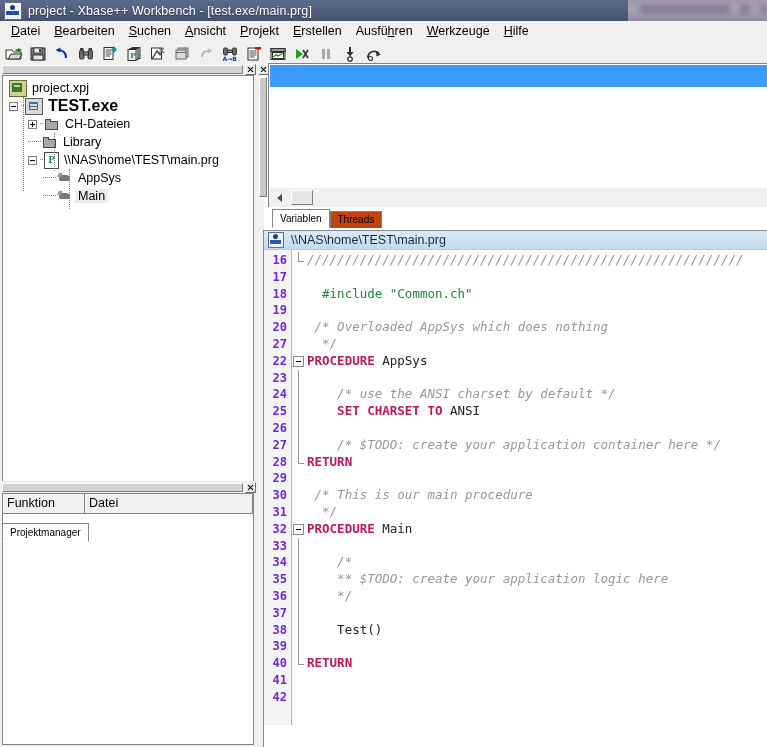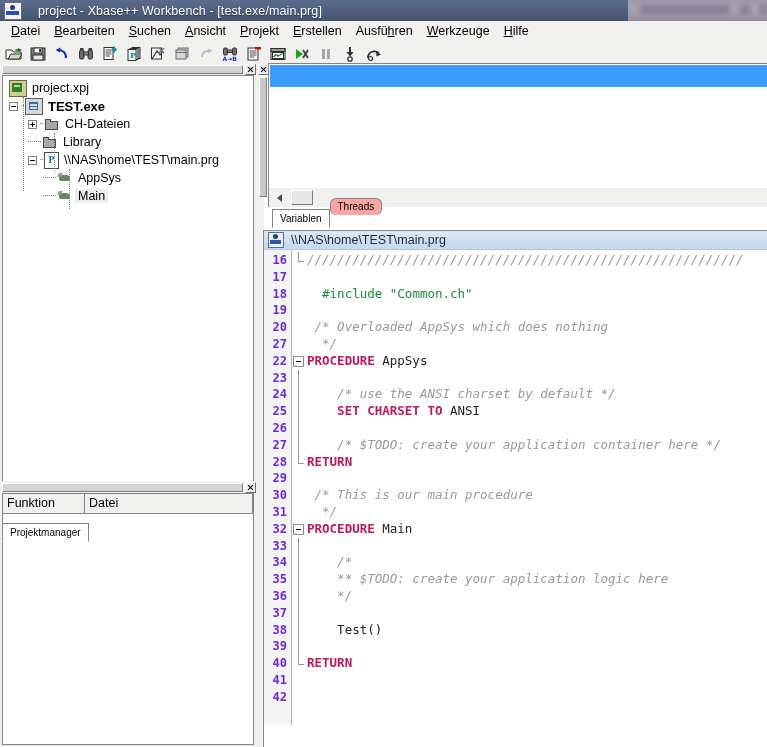--- a/index.html
+++ b/index.html
@@ -47,21 +47,21 @@
     background: linear-gradient(to bottom, #5b6b8a 0%, #43536f 100%);
     display: flex;
     align-items: center;
     padding-left: 4px;
     box-sizing: border-box;
     color: #ffffff;
   }
   #title-bar .title-text {
     font-size: 12.5px;
     white-space: nowrap;
-    margin-left: 16px;
+    margin-left: 6px;
     letter-spacing: .1px;
     text-shadow: 0 1px 1px rgba(0,0,0,.45);
   }
   .app-icon {
     width: 16px; height: 16px;
     background: #f2f2f2;
     border: 1px solid #6a6a6a;
     border-radius: 1px;
     position: relative;
     flex: 0 0 auto;
@@ -191,21 +191,21 @@
     align-items: center;
     height: 18px;
     white-space: nowrap;
     font-size: 12.5px;
     cursor: default;
     position: relative;
     text-align: center;
   }
   .tnode .lbl { padding: 0 3px; }
   .tnode .lbl.sel { background: #ececec; }
-  .tnode.bold .lbl { font-weight: bold; font-size: 13px; }
+  .tnode.bold .lbl { font-weight: bold; font-size: 16px; }
   .expander {
     width: 9px; height: 9px;
     border: 1px solid #808080;
     background: #ffffff;
     box-sizing: border-box;
     position: relative;
     flex: 0 0 auto;
     margin-right: 3px;
     cursor: default;
   }
@@ -318,25 +318,24 @@
   }
   .tabx.active {
     background: #ffffff;
     border-bottom: 1px solid #ffffff;
     height: 19px;
     line-height: 18px;
     position: relative;
     z-index: 2;
   }
   .tabx.inactive {
-    background: #fca5a5;
-    margin-bottom: 13px;
+    background: #c2410c;
+    margin-bottom: 0px;
     height: 17px;
     line-height: 16px;
-    border-radius: 6px;
   }
 
   #func-pane {
     position: absolute;
     left: 0px; top: 481px;
     width: 258px; height: 266px;
   }
   #func-box {
     position: absolute;
     left: 2px; top: 12px;

